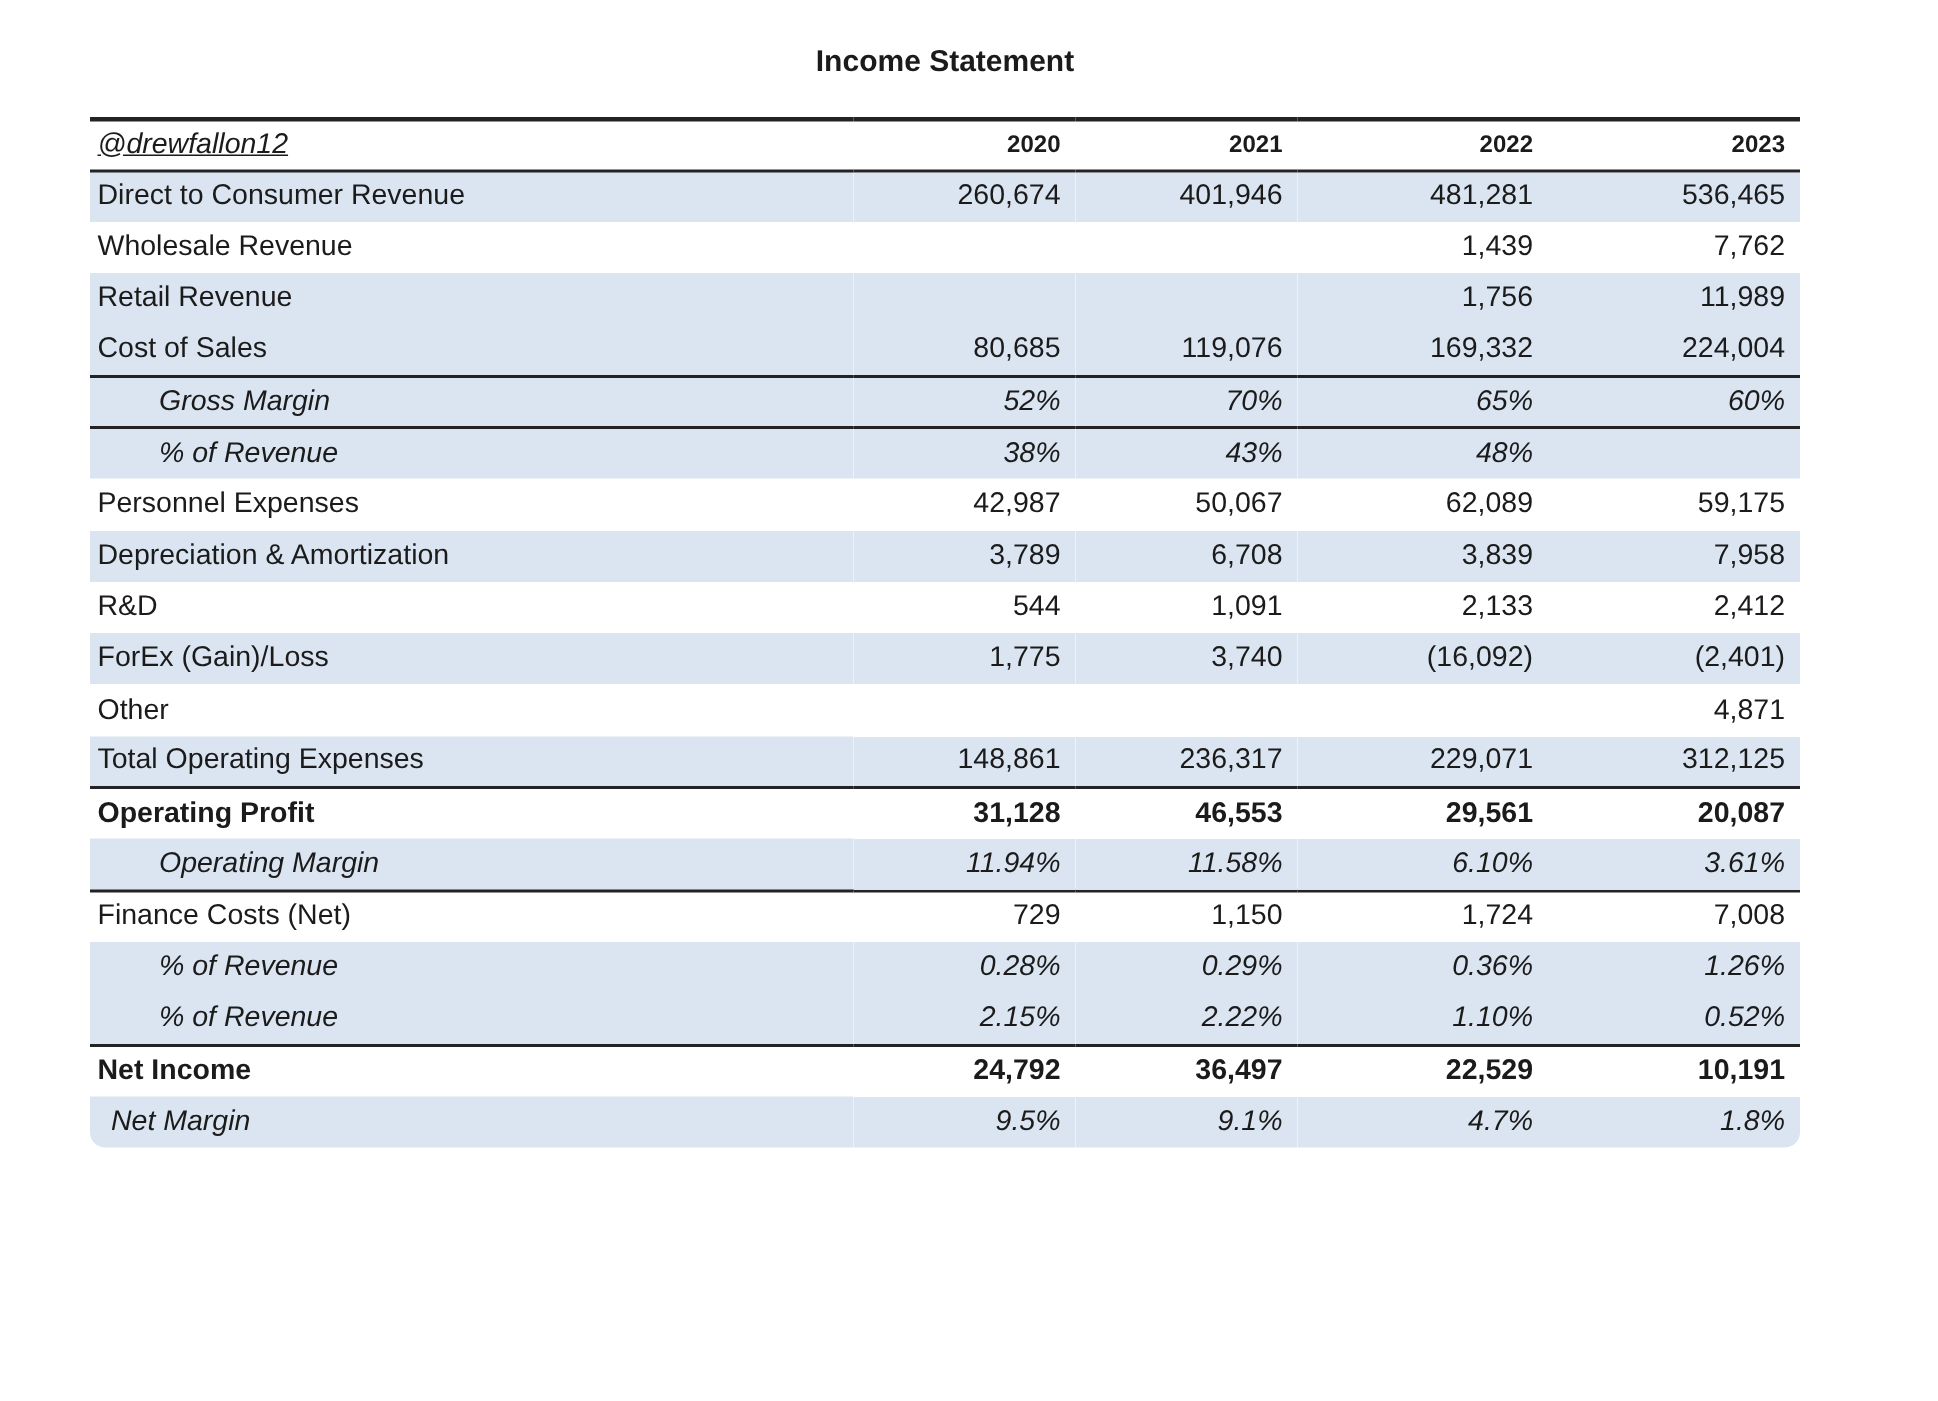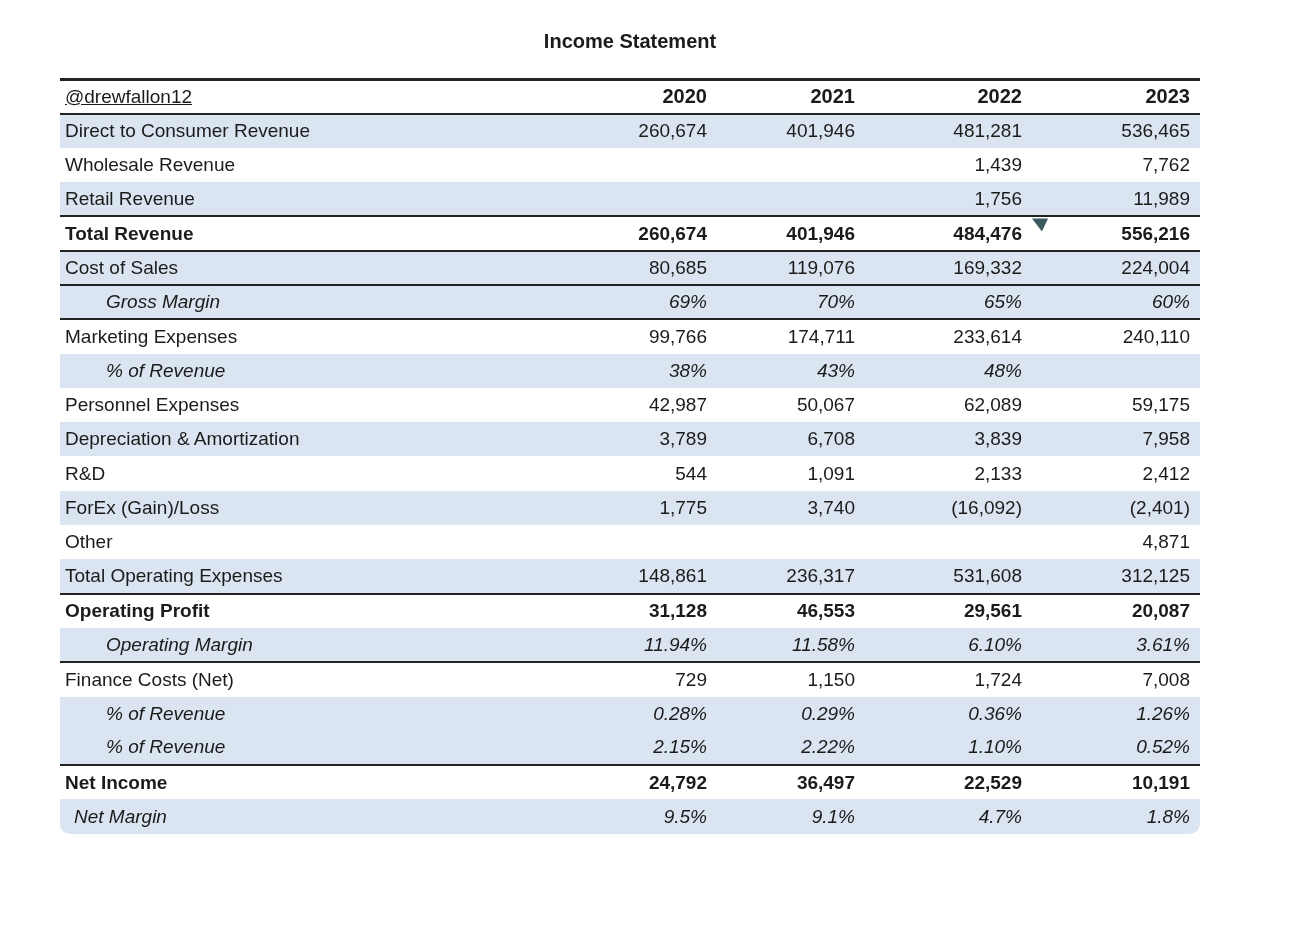--- a/index.html
+++ b/index.html
@@ -23,24 +23,24 @@
     width:100%;border-collapse:collapse;table-layout:fixed;
     font-size:19px;
   }
   thead tr{
     border-top:3px solid var(--border);
     border-bottom:2.5px solid var(--border);
     height:34px;
   }
   th{font-weight:normal;vertical-align:middle;}
   th.handle{
-    text-decoration:underline;
+    font-style:italic;text-decoration:underline;
     text-align:left;padding-left:5px;font-size:19px;
   }
-  th.year{font-weight:bold;text-align:right;padding-right:10px;font-size:20px;}
+  th.year{font-weight:bold;text-align:right;padding-right:10px;font-size:16px;}
   tbody tr{height:34.3px;}
   tbody tr.alt td{background:var(--row-alt);}
   td{vertical-align:middle;}
   td.label{text-align:left;padding-left:5px;white-space:nowrap;}
   td.val{text-align:right;padding-right:10px;position:relative;}
   tr.bold td{font-weight:bold;}
   tr.ital td{font-style:italic;}
   tr.ital td.label{padding-left:46px;}
   tr.bt{border-top:2.5px solid var(--border);}
   tr.bb{border-bottom:2.5px solid var(--border);}
@@ -90,47 +90,33 @@
           <td class="val">1,439</td>
           <td class="val">7,762</td>
         </tr>
         <tr class="alt">
           <td class="label">Retail Revenue</td>
           <td class="val"></td>
           <td class="val"></td>
           <td class="val">1,756</td>
           <td class="val">11,989</td>
         </tr>
-        <tr class="bold bt bb">
-          <td class="label">Total Revenue</td>
-          <td class="val">260,674</td>
-          <td class="val">401,946</td>
-          <td class="val">484,476<span class="flag"></span></td>
-          <td class="val">556,216</td>
-        </tr>
         <tr class="alt bb">
           <td class="label">Cost of Sales</td>
           <td class="val">80,685</td>
           <td class="val">119,076</td>
           <td class="val">169,332</td>
           <td class="val">224,004</td>
         </tr>
         <tr class="alt ital bb">
           <td class="label">Gross Margin</td>
-          <td class="val">69%</td>
+          <td class="val">52%</td>
           <td class="val">70%</td>
           <td class="val">65%</td>
           <td class="val">60%</td>
-        </tr>
-        <tr class="">
-          <td class="label">Marketing Expenses</td>
-          <td class="val">99,766</td>
-          <td class="val">174,711</td>
-          <td class="val">233,614</td>
-          <td class="val">240,110</td>
         </tr>
         <tr class="alt ital">
           <td class="label">% of Revenue</td>
           <td class="val">38%</td>
           <td class="val">43%</td>
           <td class="val">48%</td>
           <td class="val"></td>
         </tr>
         <tr class="">
           <td class="label">Personnel Expenses</td>
@@ -164,21 +150,21 @@
           <td class="label">Other</td>
           <td class="val"></td>
           <td class="val"></td>
           <td class="val"></td>
           <td class="val">4,871</td>
         </tr>
         <tr class="alt bb">
           <td class="label">Total Operating Expenses</td>
           <td class="val">148,861</td>
           <td class="val">236,317</td>
-          <td class="val">531,608</td>
+          <td class="val">229,071</td>
           <td class="val">312,125</td>
         </tr>
         <tr class="bold">
           <td class="label">Operating Profit</td>
           <td class="val">31,128</td>
           <td class="val">46,553</td>
           <td class="val">29,561</td>
           <td class="val">20,087</td>
         </tr>
         <tr class="alt ital bb">

